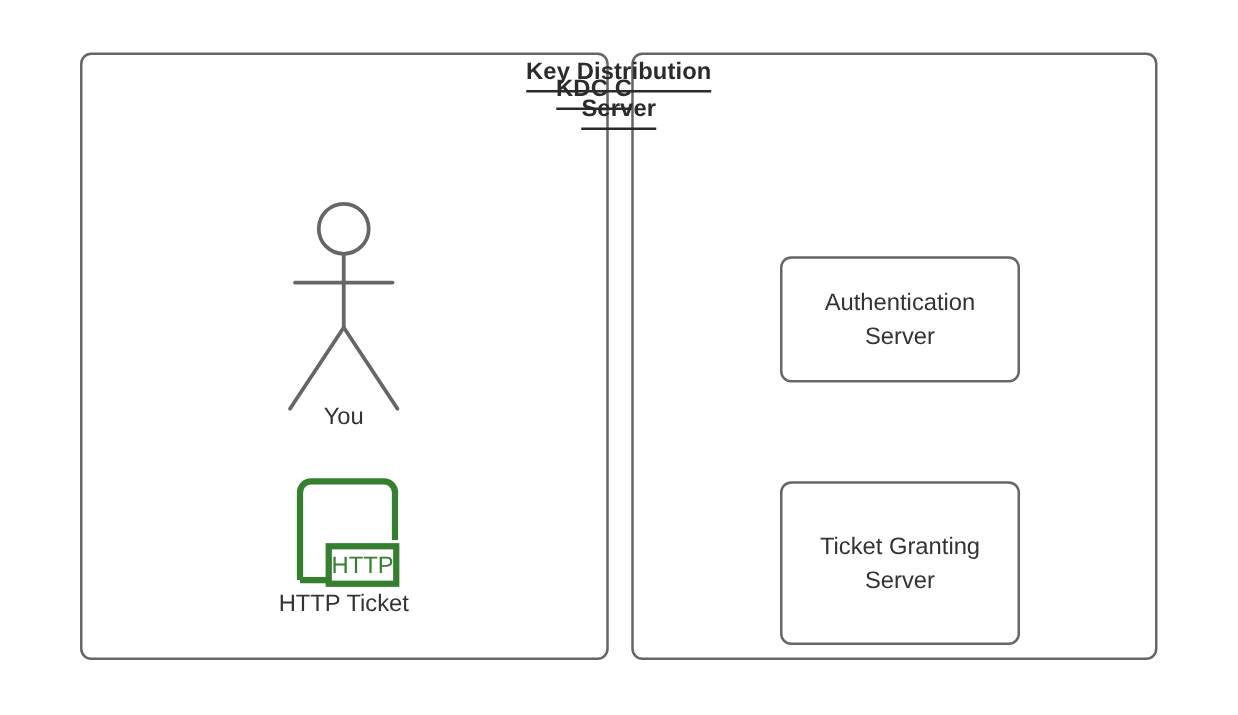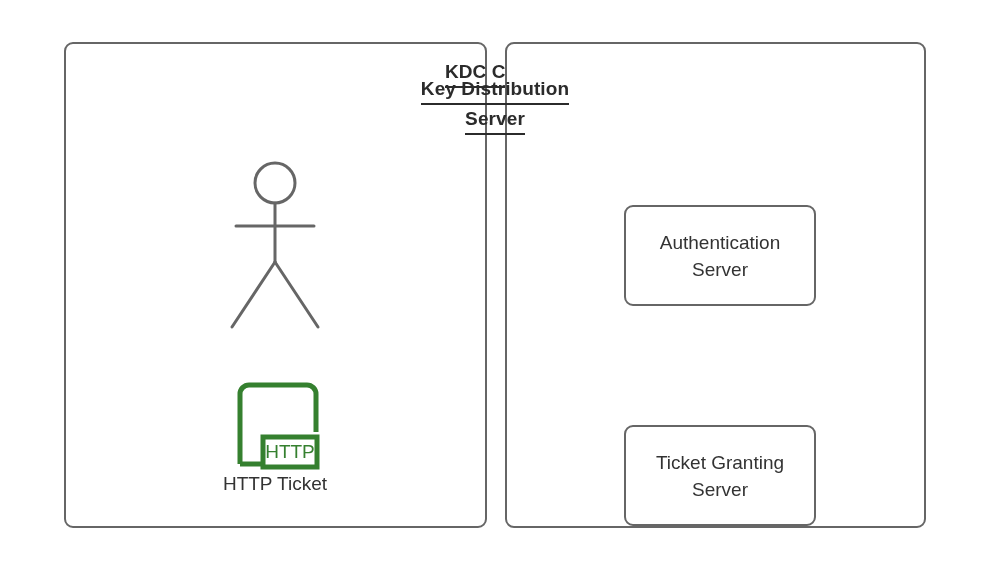--- a/index.html
+++ b/index.html
@@ -63,21 +63,20 @@
     border-bottom: 2px solid #2b2b2b;
     padding-bottom: 1px;
   }
 
   #title-client {
     top: 58px;
   }
 
   #title-kdc {
     top: 44px;
-    margin-top: 31px;
   }
 
   
   #actor-you {
     position: absolute;
     left: 210px;
     top: 158px;
     width: 130px;
     height: 200px;
   }
@@ -139,22 +138,21 @@
     left: 624px;
     top: 205px;
     width: 192px;
     height: 101px;
   }
 
   #kdc-box-tgs {
     left: 624px;
     top: 385px;
     width: 192px;
-    height: 101px;
-    margin-top: 40px;
+    height: 131px;
   }
 
   .kdc-box-label {
     display: block;
     white-space: pre-line;
   }
 </style>
 </head>
 <body>
 
@@ -174,20 +172,21 @@
 
         <line x1="65" y1="45" x2="65" y2="104"></line>
 
         <line x1="26" y1="68" x2="104" y2="68"></line>
 
         <line x1="65" y1="104" x2="22" y2="169"></line>
         <line x1="65" y1="104" x2="108" y2="169"></line>
       </g>
     </svg>
   </div>
+  <div class="actor-label" id="label-you">You</div>
 
   <div id="http-service">
     <svg width="95" height="92" viewBox="0 0 95 92" xmlns="http://www.w3.org/2000/svg">
 
       <path d="M 12,84 L 12,14 A 9,9 0 0 1 21,5 L 79,5 A 9,9 0 0 1 88,14 L 88,52" stroke="#35802F" stroke-width="5" fill="none" stroke-linecap="butt" stroke-linejoin="round"></path>
       <path d="M 12,84 L 34,84" stroke="#35802F" stroke-width="5" fill="none" stroke-linecap="butt"></path>
 
       <rect x="35" y="57" width="54" height="30" fill="#ffffff" stroke="#35802F" stroke-width="5"></rect>
       <text x="62" y="78" font-family="Liberation Sans, sans-serif" font-size="19" fill="#35802F" text-anchor="middle">HTTP</text>
     </svg>

